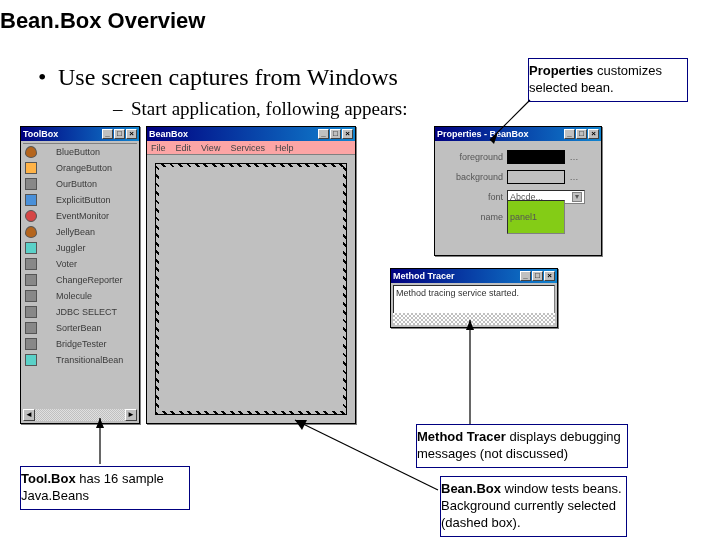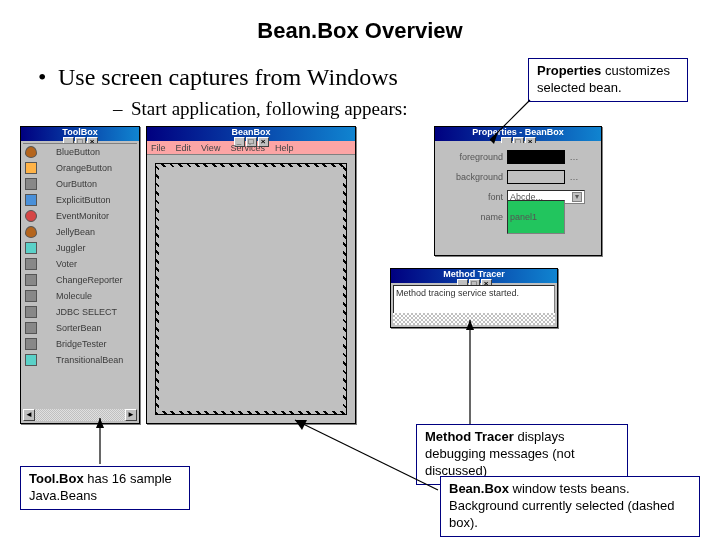--- a/index.html
+++ b/index.html
@@ -6,26 +6,26 @@
   body {
     margin: 0;
     width: 720px;
     height: 540px;
     background: #fff;
     font-family: "Times New Roman", serif;
     position: relative;
     overflow: hidden;
   }
   .slide-title {
-    text-align: center;
+    text-align: left;
     font-family: Arial, sans-serif;
     font-weight: bold;
     font-size: 22px;
     color: #000;
-    margin-top: 18px;
+    margin-top: 8px;
   }
   .bullet-main {
     position: absolute;
     left: 58px;
     top: 64px;
     font-size: 24px;
     color: #000;
   }
   .bullet-main::before {
     content: "•";
@@ -44,21 +44,21 @@
     content: "–";
     position: absolute;
     left: -18px;
   }
   .callout {
     position: absolute;
     background: #fff;
     border: 1.5px solid #000080;
     font-family: Arial, sans-serif;
     font-size: 13px;
-    padding: 4px 8px;
+    padding: 4px 0;
     line-height: 1.3;
   }
   .callout .strong { font-weight: bold; }
 
   
   .shot-area {
     position: absolute;
     left: 20px;
     top: 126px;
     width: 540px;
@@ -76,21 +76,20 @@
   .titlebar {
     background: linear-gradient(to right, #000080, #1084d0);
     color: #fff;
     height: 14px;
     display: flex;
     align-items: center;
     justify-content: space-between;
     padding: 0 2px;
     font-size: 9px;
     font-weight: bold;
-    flex-direction: column;
   }
   .titlebar .btns { display: flex; gap: 1px; }
   .tbtn {
     width: 11px; height: 10px;
     background: #c0c0c0;
     border: 1px solid #fff;
     border-right-color: #404040;
     border-bottom-color: #404040;
     font-size: 8px; line-height: 8px; text-align: center;
     color: #000;
@@ -157,21 +156,21 @@
 
   
   .props { left: 370px; top: 0; width: 168px; height: 130px; margin-left: 44px; }
   .props .body { position: absolute; inset: 16px 2px 2px 2px; background:#c0c0c0; padding:4px 6px;}
   .prow { display:flex; align-items:center; height:20px; gap:4px; font-size:9px; color:#555;}
   .prow .lbl { width: 60px; text-align:right; }
   .swatch { width: 58px; height: 14px; border:1px solid #000; }
   .swatch.dark { background:#000; }
   .swatch.light { background:#c0c0c0; }
   .dots { flex:0 0 10px; text-align:center; }
-  .txtfield { width:58px; height:14px; border:1px inset #808080; background:#22c55e; font-size:9px; padding:16px 2px; display:flex; align-items:center;}
+  .txtfield { width:58px; height:14px; border:1px inset #808080; background:#84cc16; font-size:9px; padding:16px 2px; display:flex; align-items:center;}
   .combo { width:78px; height:14px; border:1px inset #808080; background:#fff; display:flex; align-items:center; justify-content:space-between; font-size:9px; padding:0 2px;}
   .combo .arr { width:10px; height:10px; background:#c0c0c0; border:1px solid #808080; font-size:8px; text-align:center; line-height:8px;}
 
   
   .tracer { left: 370px; top: 142px; width: 168px; height: 60px; }
   .tracer .body { position:absolute; inset: 16px 2px 2px 2px; background:#fff; border:1px inset #808080; font-size:9px; color:#333; padding:2px;}
   .tracer .hatch {
     position:absolute; left:2px; right:2px; bottom:2px; height:12px;
     background: repeating-conic-gradient(#c0c0c0 0% 25%, #fff 0% 50%) 0/4px 4px;
   }
@@ -194,21 +193,21 @@
 </div>
 
 <div class="callout" style="left:20px; top:466px; width:170px;">
   <span class="strong">Tool.Box</span><span> has 16 sample Java.Beans</span>
 </div>
 
 <div class="callout" style="left:416px; top:424px; width:212px;">
   <span class="strong">Method Tracer</span><span> displays debugging messages (not discussed)</span>
 </div>
 
-<div class="callout" style="left:440px; top:476px; width:260px;">
+<div class="callout" style="left:440px; top:476px; width:187px;">
   <span class="strong">Bean.Box</span><span> window tests beans. Background currently selected (dashed box).</span>
 </div>
 
 <div class="shot-area">
 
   <div class="win toolbox">
     <div class="titlebar">
       <span>ToolBox</span>
       <div class="btns">
         <div class="tbtn">_</div>

